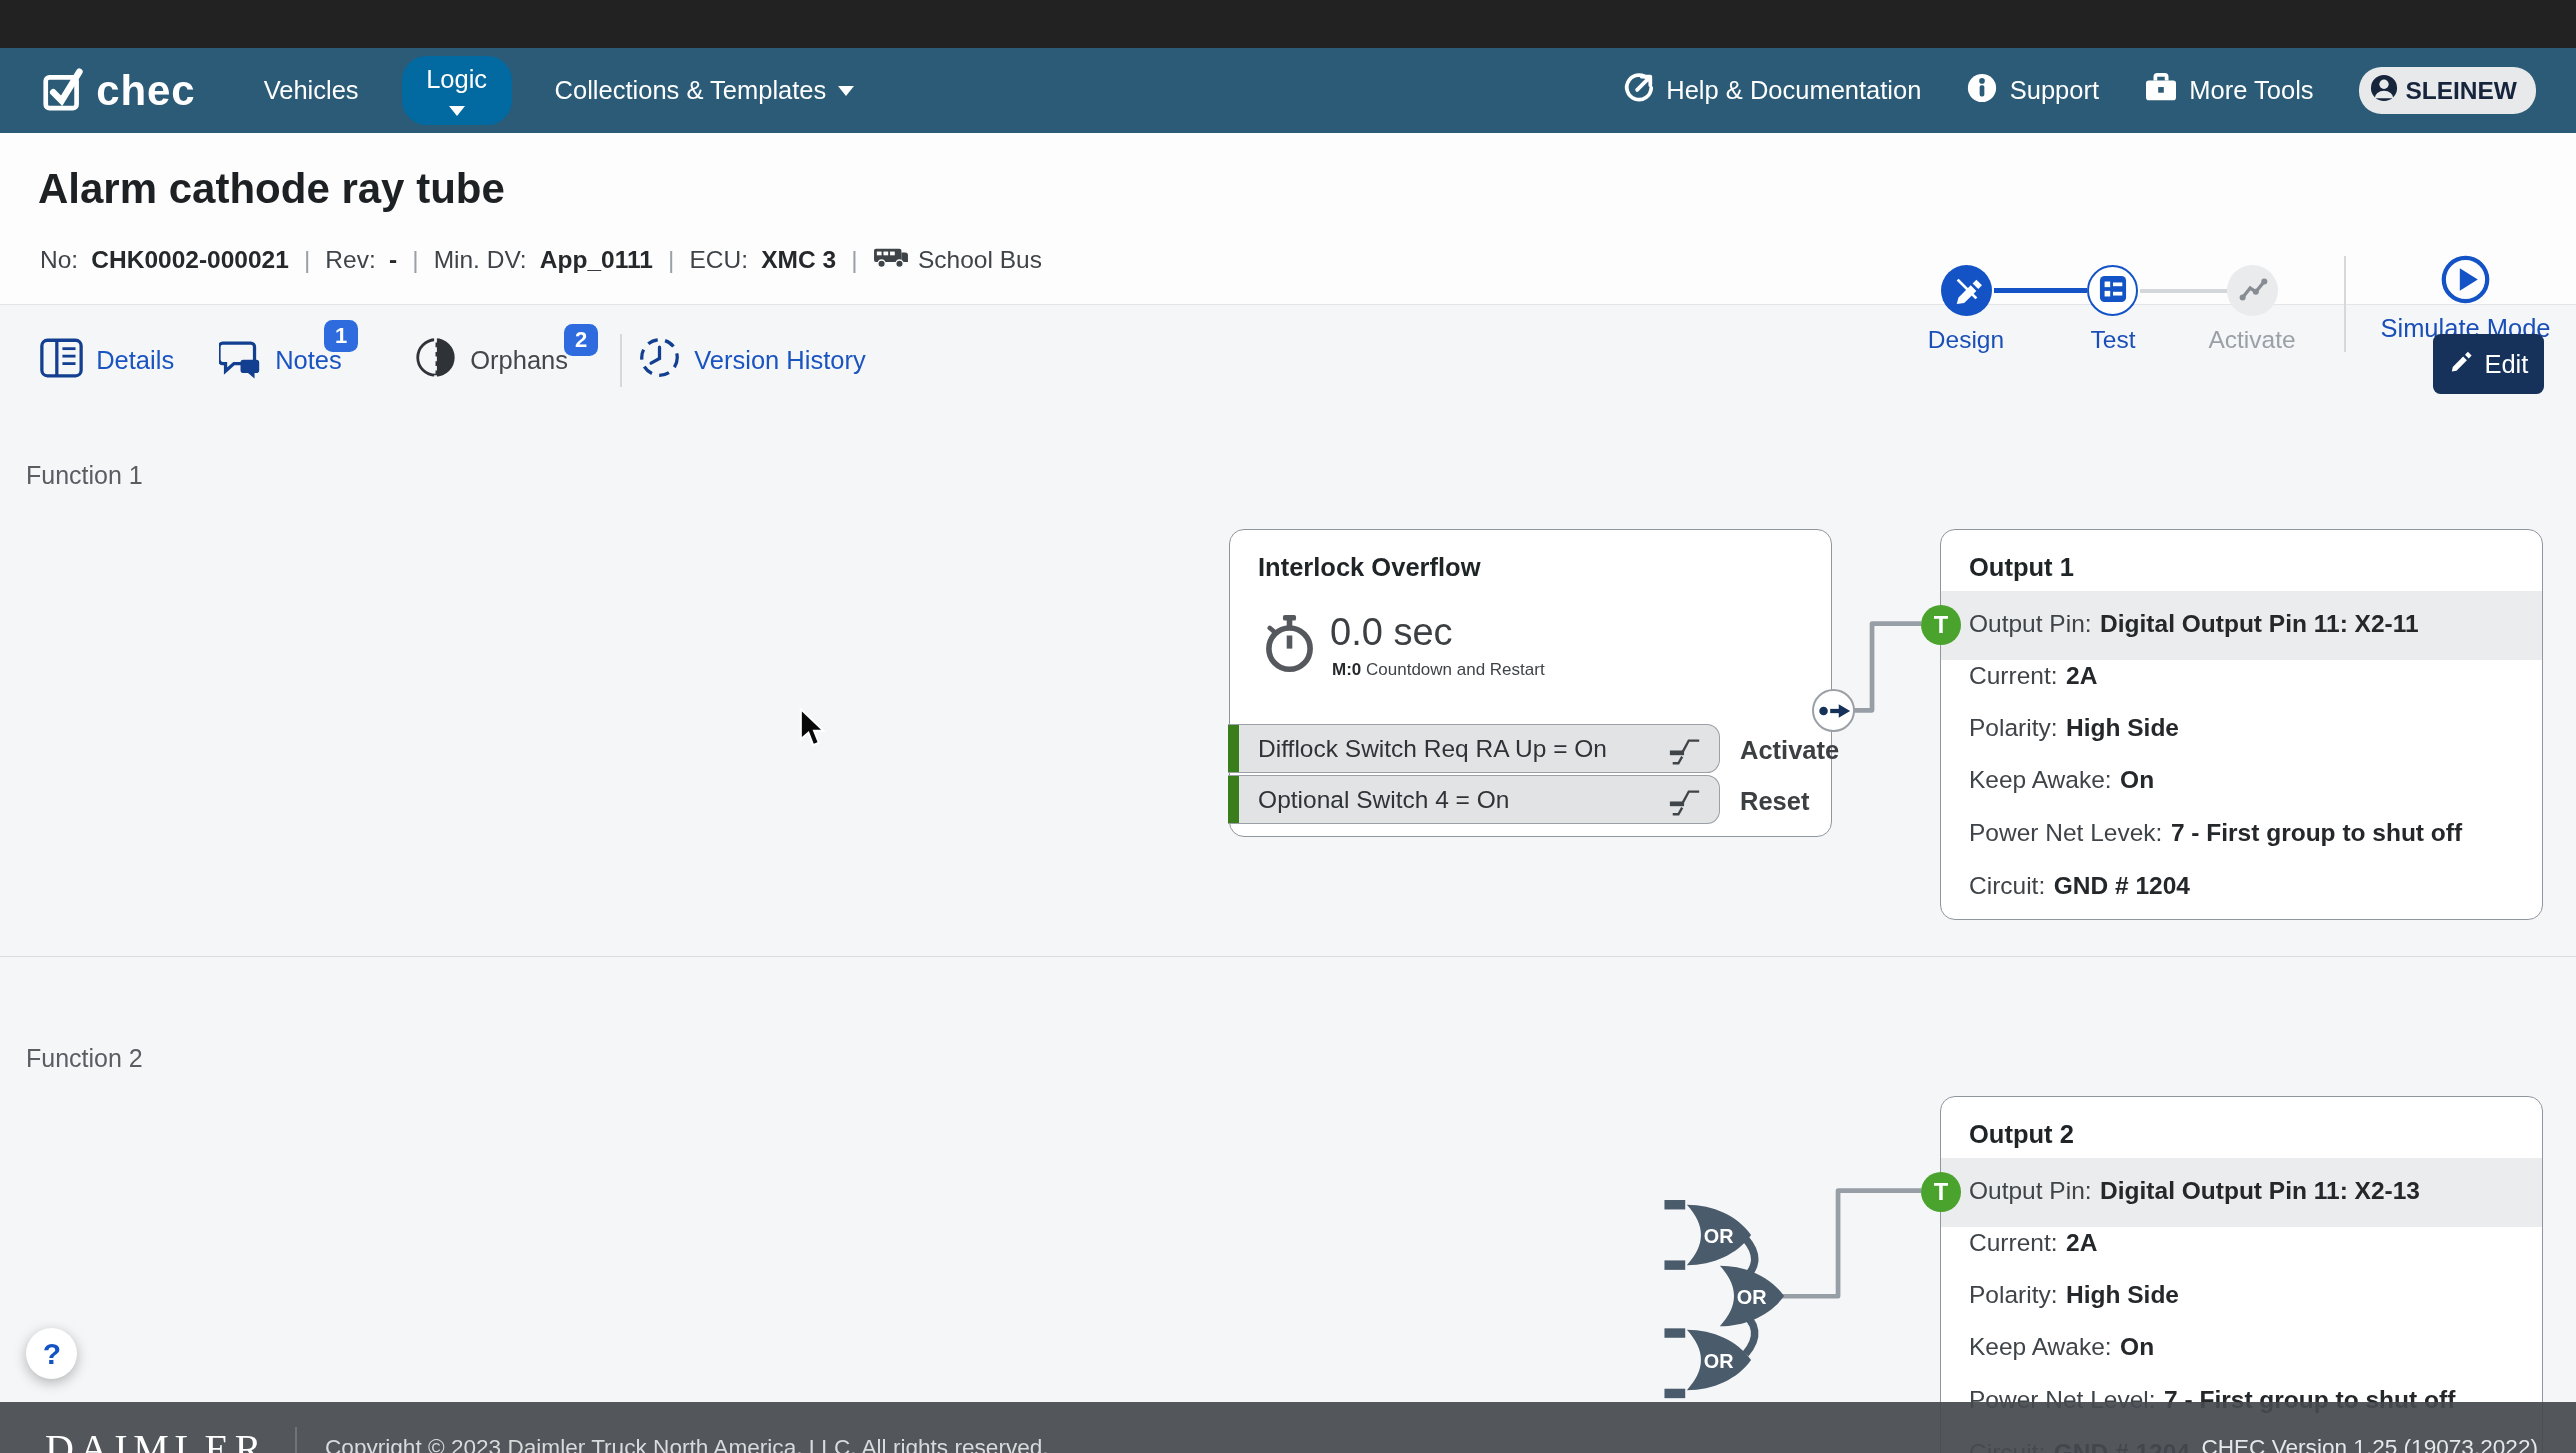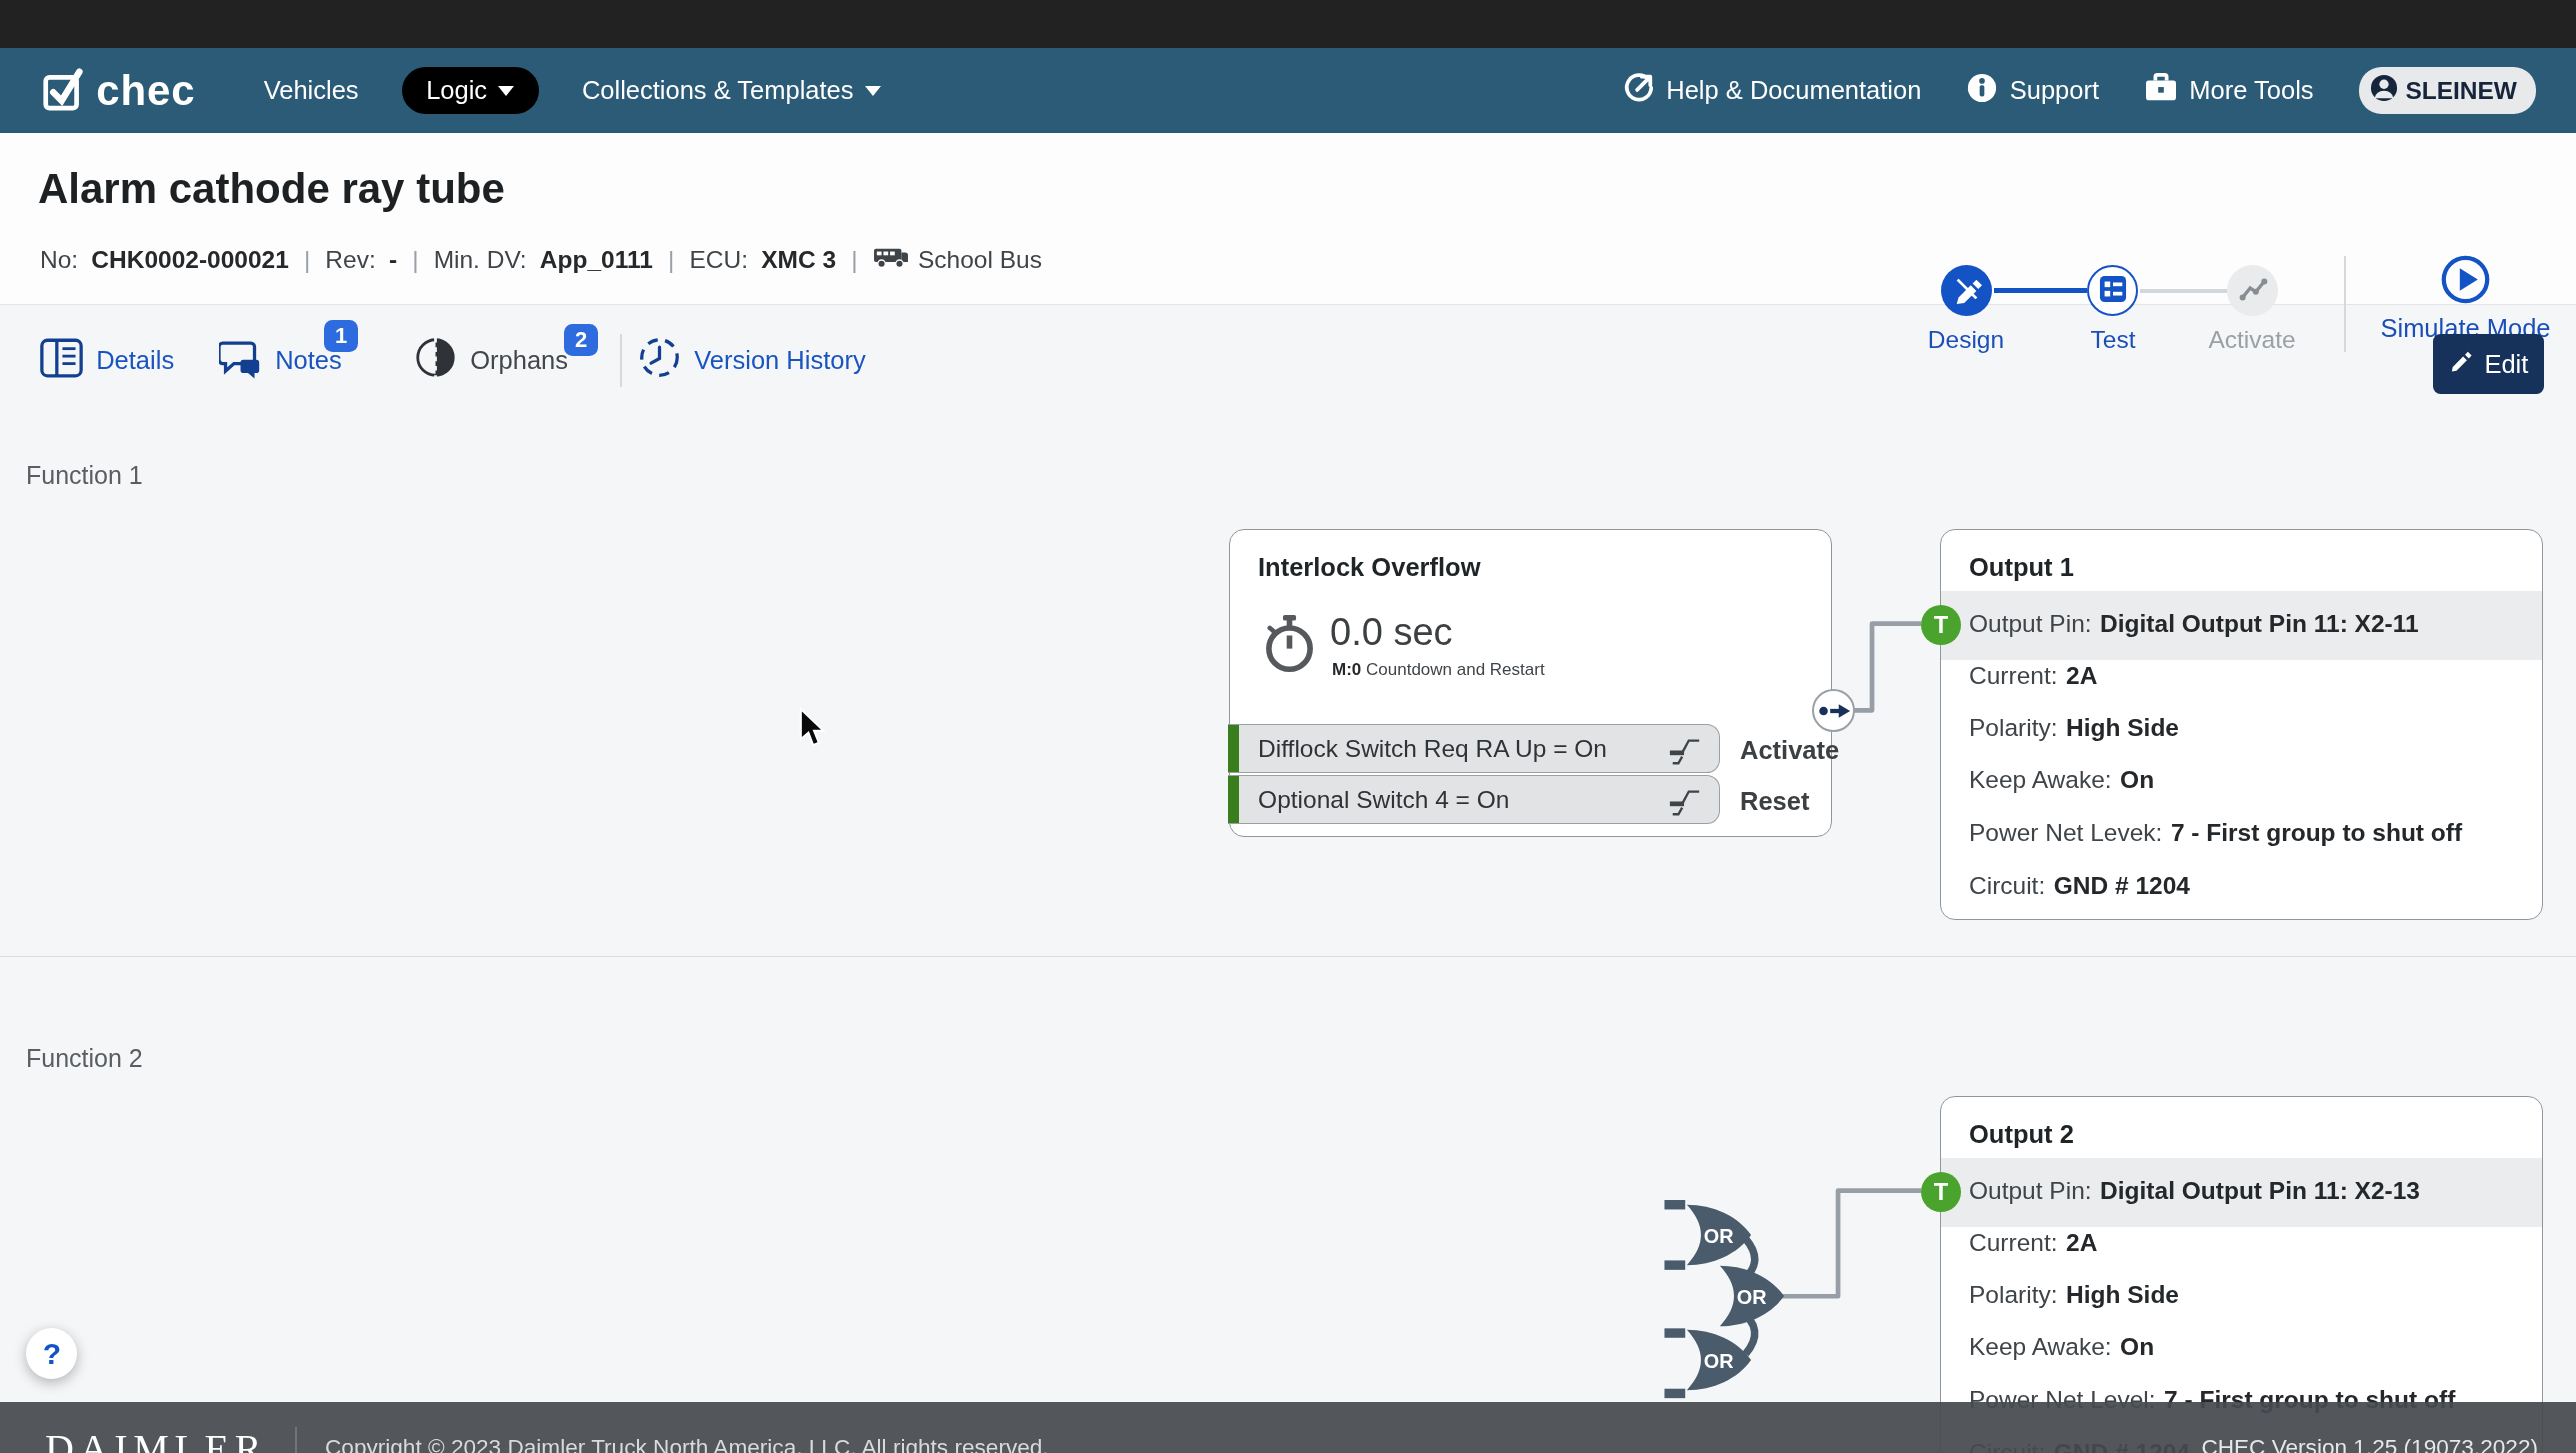--- a/index.html
+++ b/index.html
@@ -5,21 +5,21 @@
   * { margin:0; padding:0; box-sizing:border-box; }
   body { font-family:"Liberation Sans", sans-serif; background:#222; }
   .screen { position:relative; width:2576px; height:1453px; background:#f5f6f8; overflow:hidden;margin-top:48px; }
 
   
   .navbar { position:absolute; left:0; top:0; width:2576px; height:85px; background:#2b5b76;
             display:flex; align-items:center; padding:0 40px 0 42px; z-index:15; }
   .brand { display:flex; align-items:center; gap:11.3px; margin-right:68px; }
   .brand-text { color:#fff; font-size:42px; font-weight:bold; letter-spacing:0.9px; }
   .nav-item { color:#fff; font-size:25.5px; margin-right:43px; cursor:pointer; display:flex; align-items:center; gap:11.3px; }
-  .nav-pill { background:#000000; border-radius:24.5px; padding:9.4px 24.5px; margin-right:43px; }
+  .nav-pill { background:#0369a1; border-radius:24.5px; padding:9.4px 24.5px; margin-right:43px;flex-direction:column; }
   .caret { width:0; height:0; border-left:8.5px solid transparent; border-right:8.5px solid transparent; border-top:10.4px solid #fff; display:inline-block; }
   .nav-spacer { flex:1; }
   .nav-right { display:flex; align-items:center; gap:45px; }
   .nav-right .nav-item { margin-right:0; }
   .user-pill { background:#e7e9eb; border-radius:22.6px; padding:6.6px 19px 6.6px 11.3px; display:flex; align-items:center; gap:7.5px;
                color:#16243c; font-size:24.5px; font-weight:bold; cursor:pointer; }
 
   
   .page-header { position:absolute; left:0; top:85px; width:2576px; height:172px; background:#fdfdfe; border-bottom:0.9px solid #e3e5e7; }
   .page-title { position:absolute; left:38px; top:32px; font-size:42px; font-weight:bold; color:#1d2124; }

